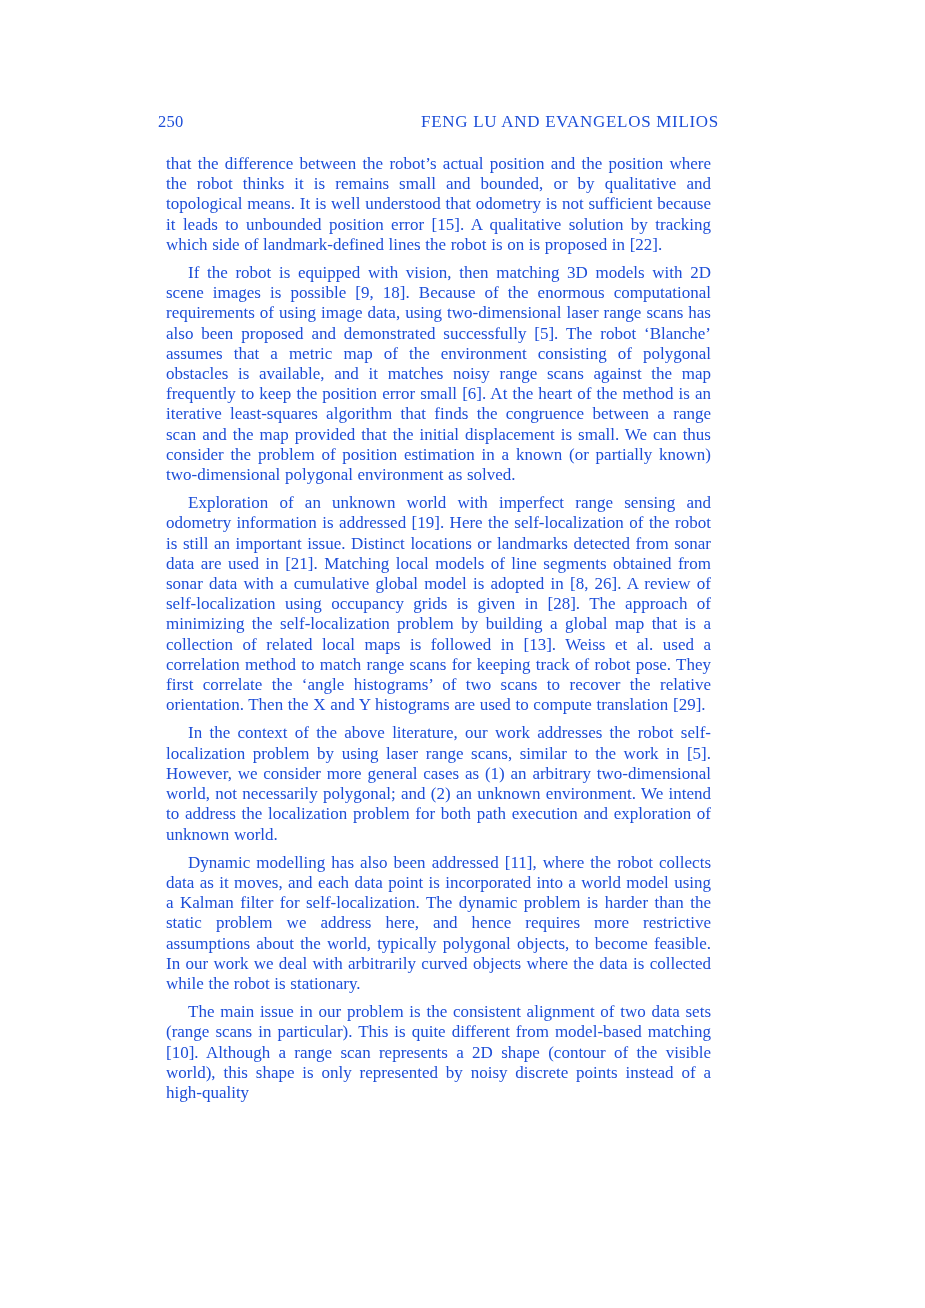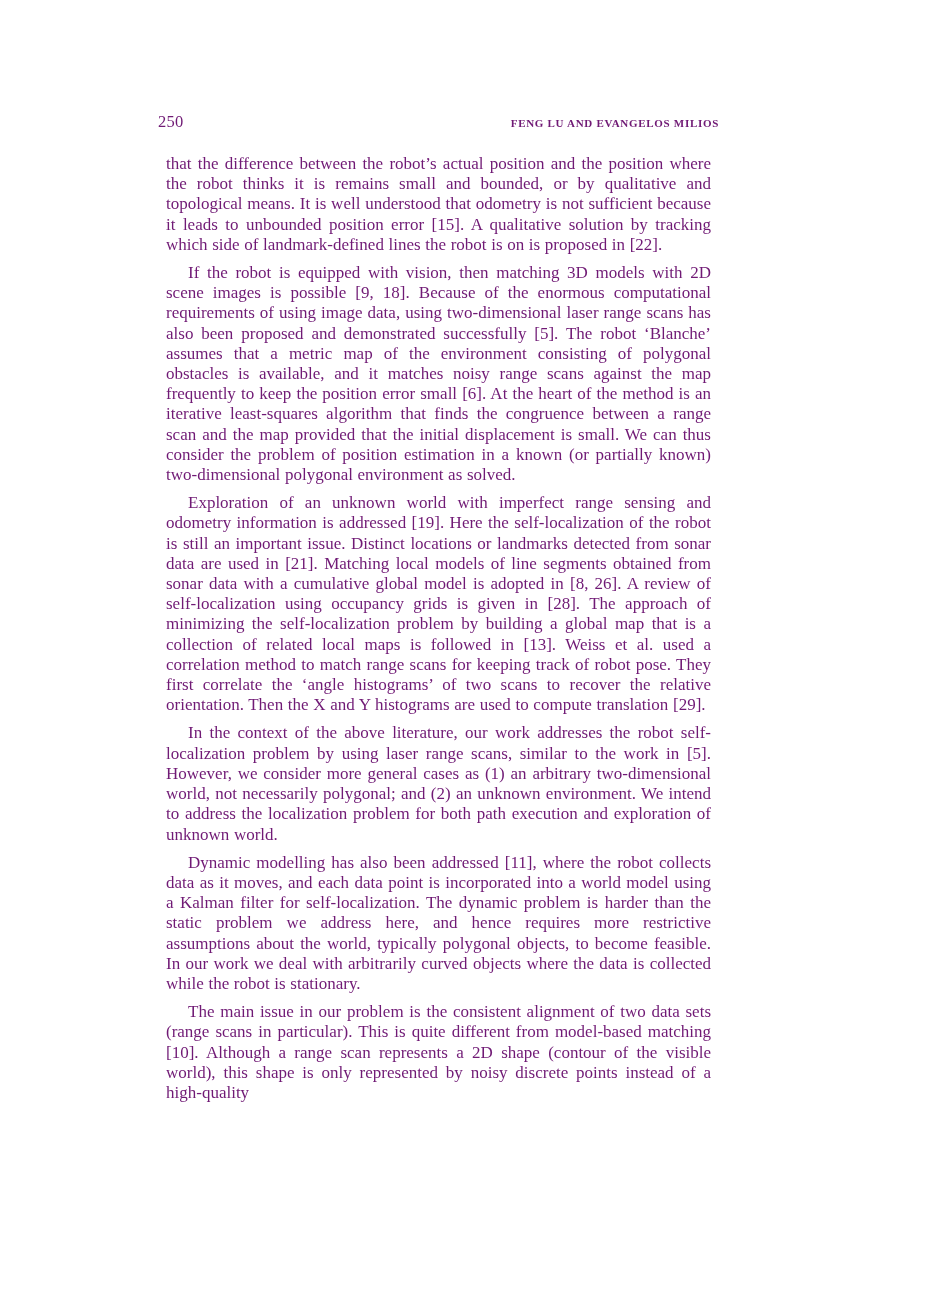--- a/index.html
+++ b/index.html
@@ -6,43 +6,42 @@
     margin: 0;
     padding: 0;
     background: #ffffff;
   }
   .page {
     position: relative;
     width: 786px;
     height: 1308px;
     background: #ffffff;
     font-family: "Liberation Serif", serif;
-    color: #701a75;
+    color: #1d4ed8;
     overflow: hidden;
   }
   .content {
     position: absolute;
     left: 158px;
     top: 112px;
     width: 561px;
   }
   .header {
     display: flex;
     justify-content: space-between;
     align-items: baseline;
     margin-bottom: 22px;
   }
   .page-number {
     font-size: 16.5px;
     letter-spacing: 0.3px;
   }
   .running-head {
-    font-size: 11px;
+    font-size: 17px;
     letter-spacing: 0.7px;
-    font-weight: bold;
   }
   .body-text p {
     margin: 8px;
     font-size: 17px;
     line-height: 20.2px;
     text-align: justify;
     text-indent: 22px;
     word-spacing: 0.4px;
   }
   .body-text p.no-indent {

